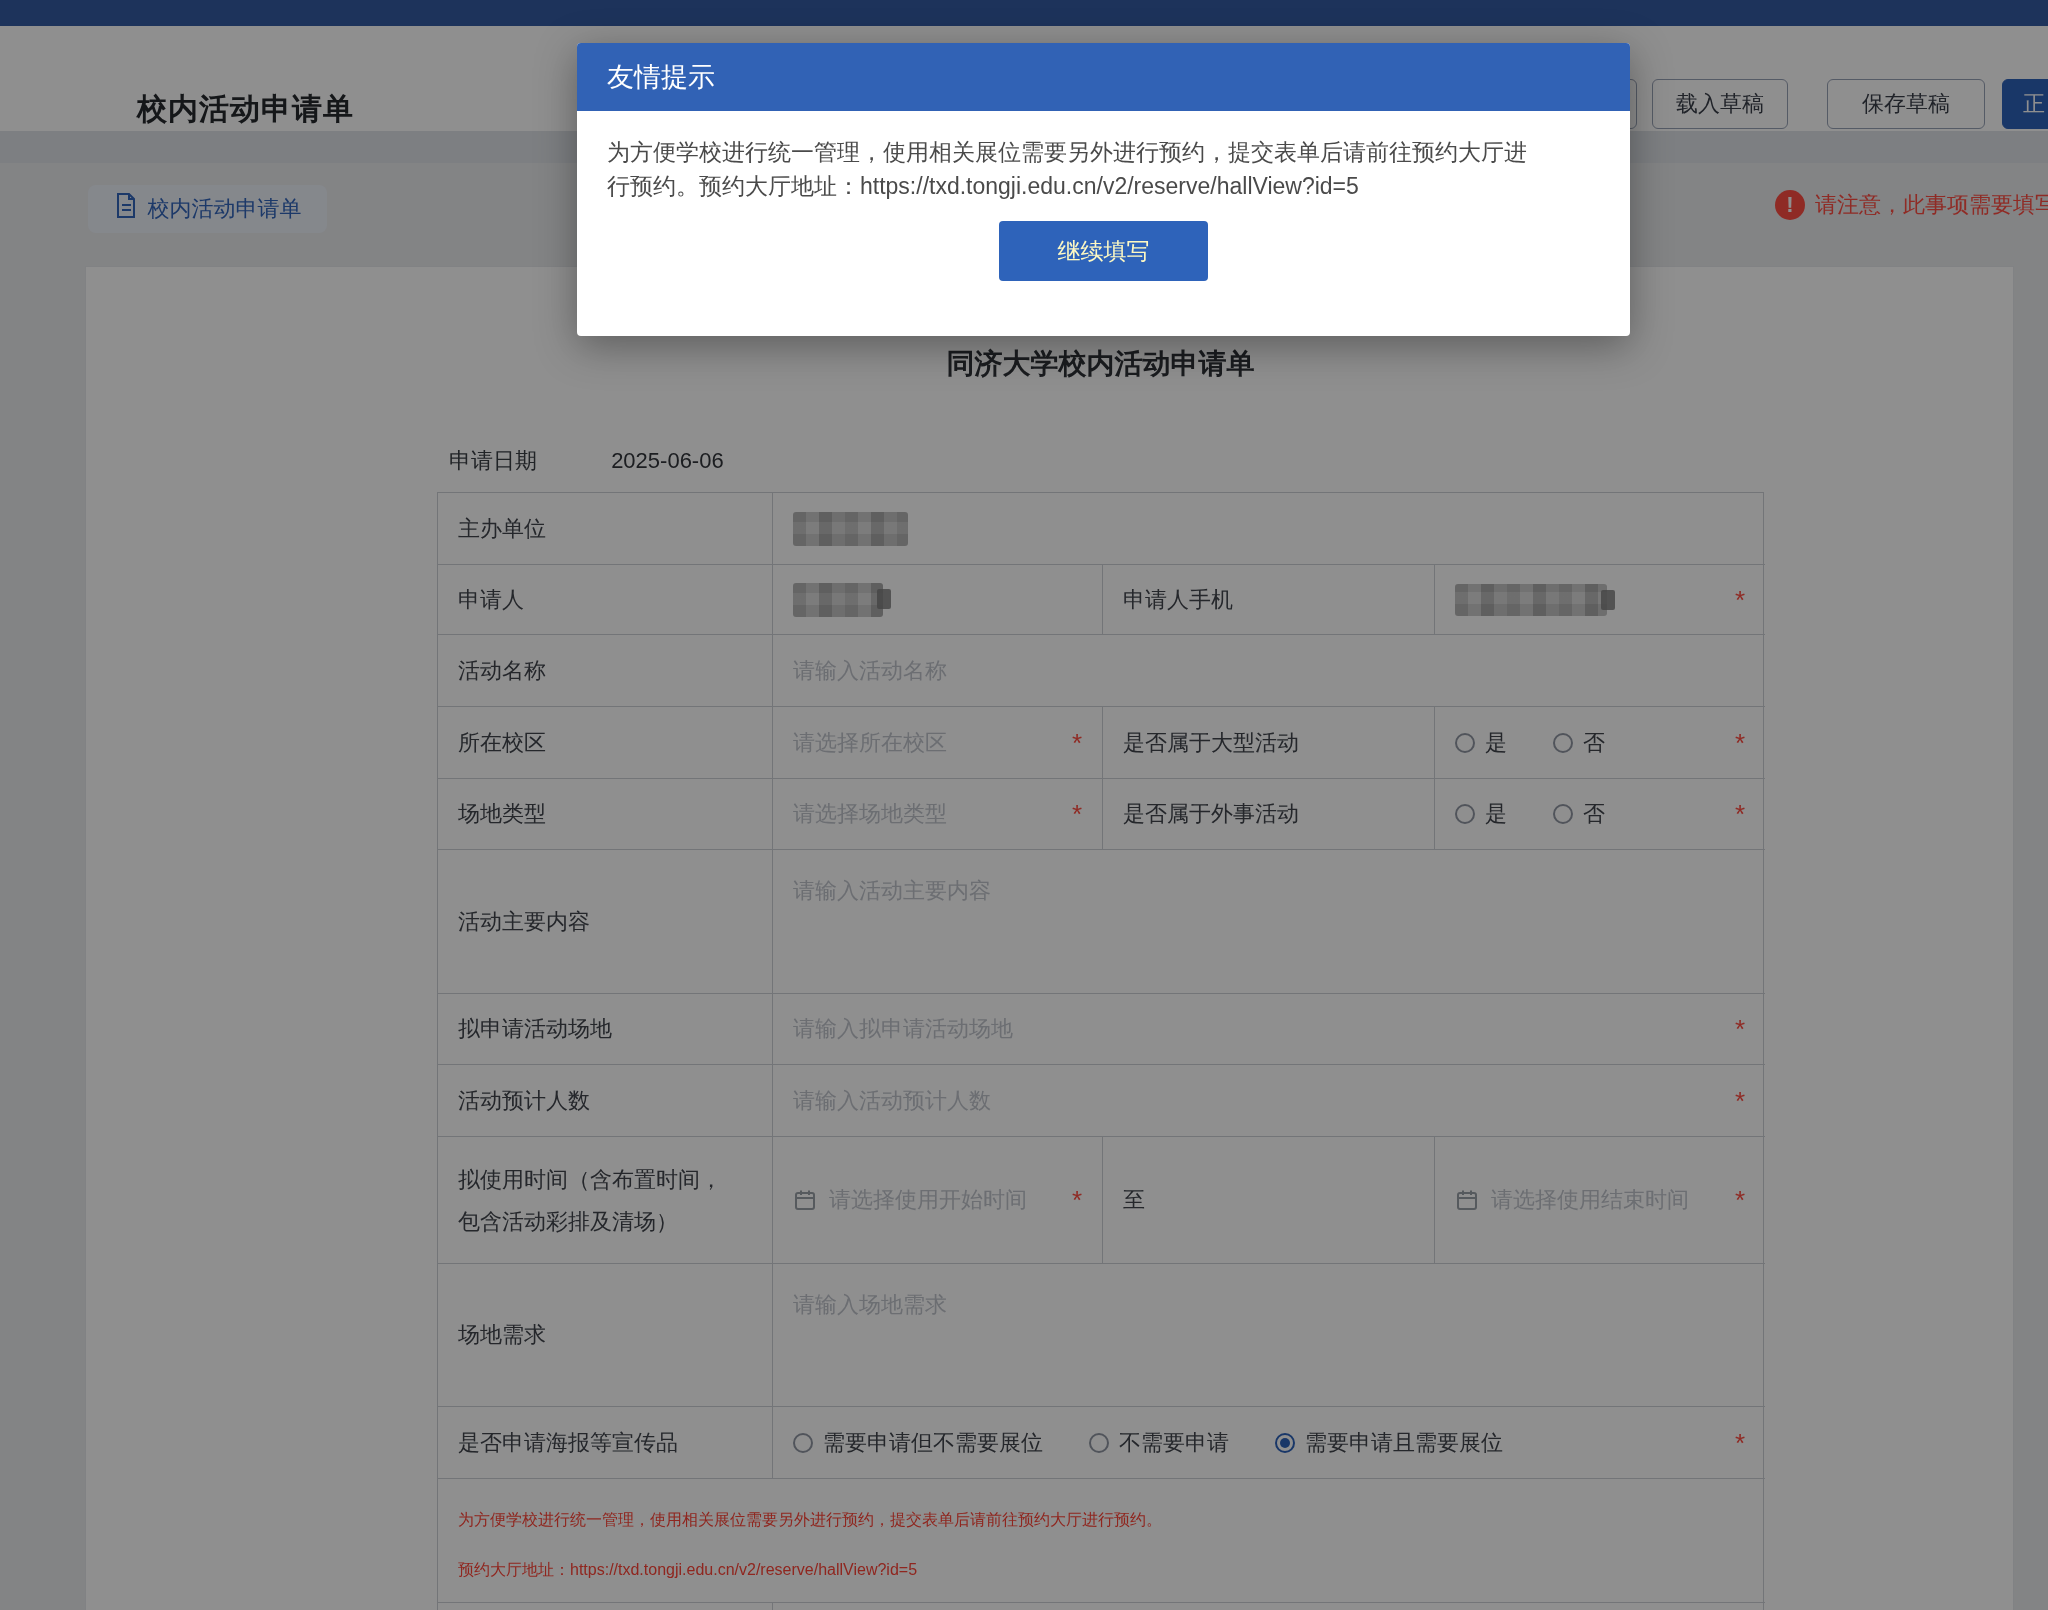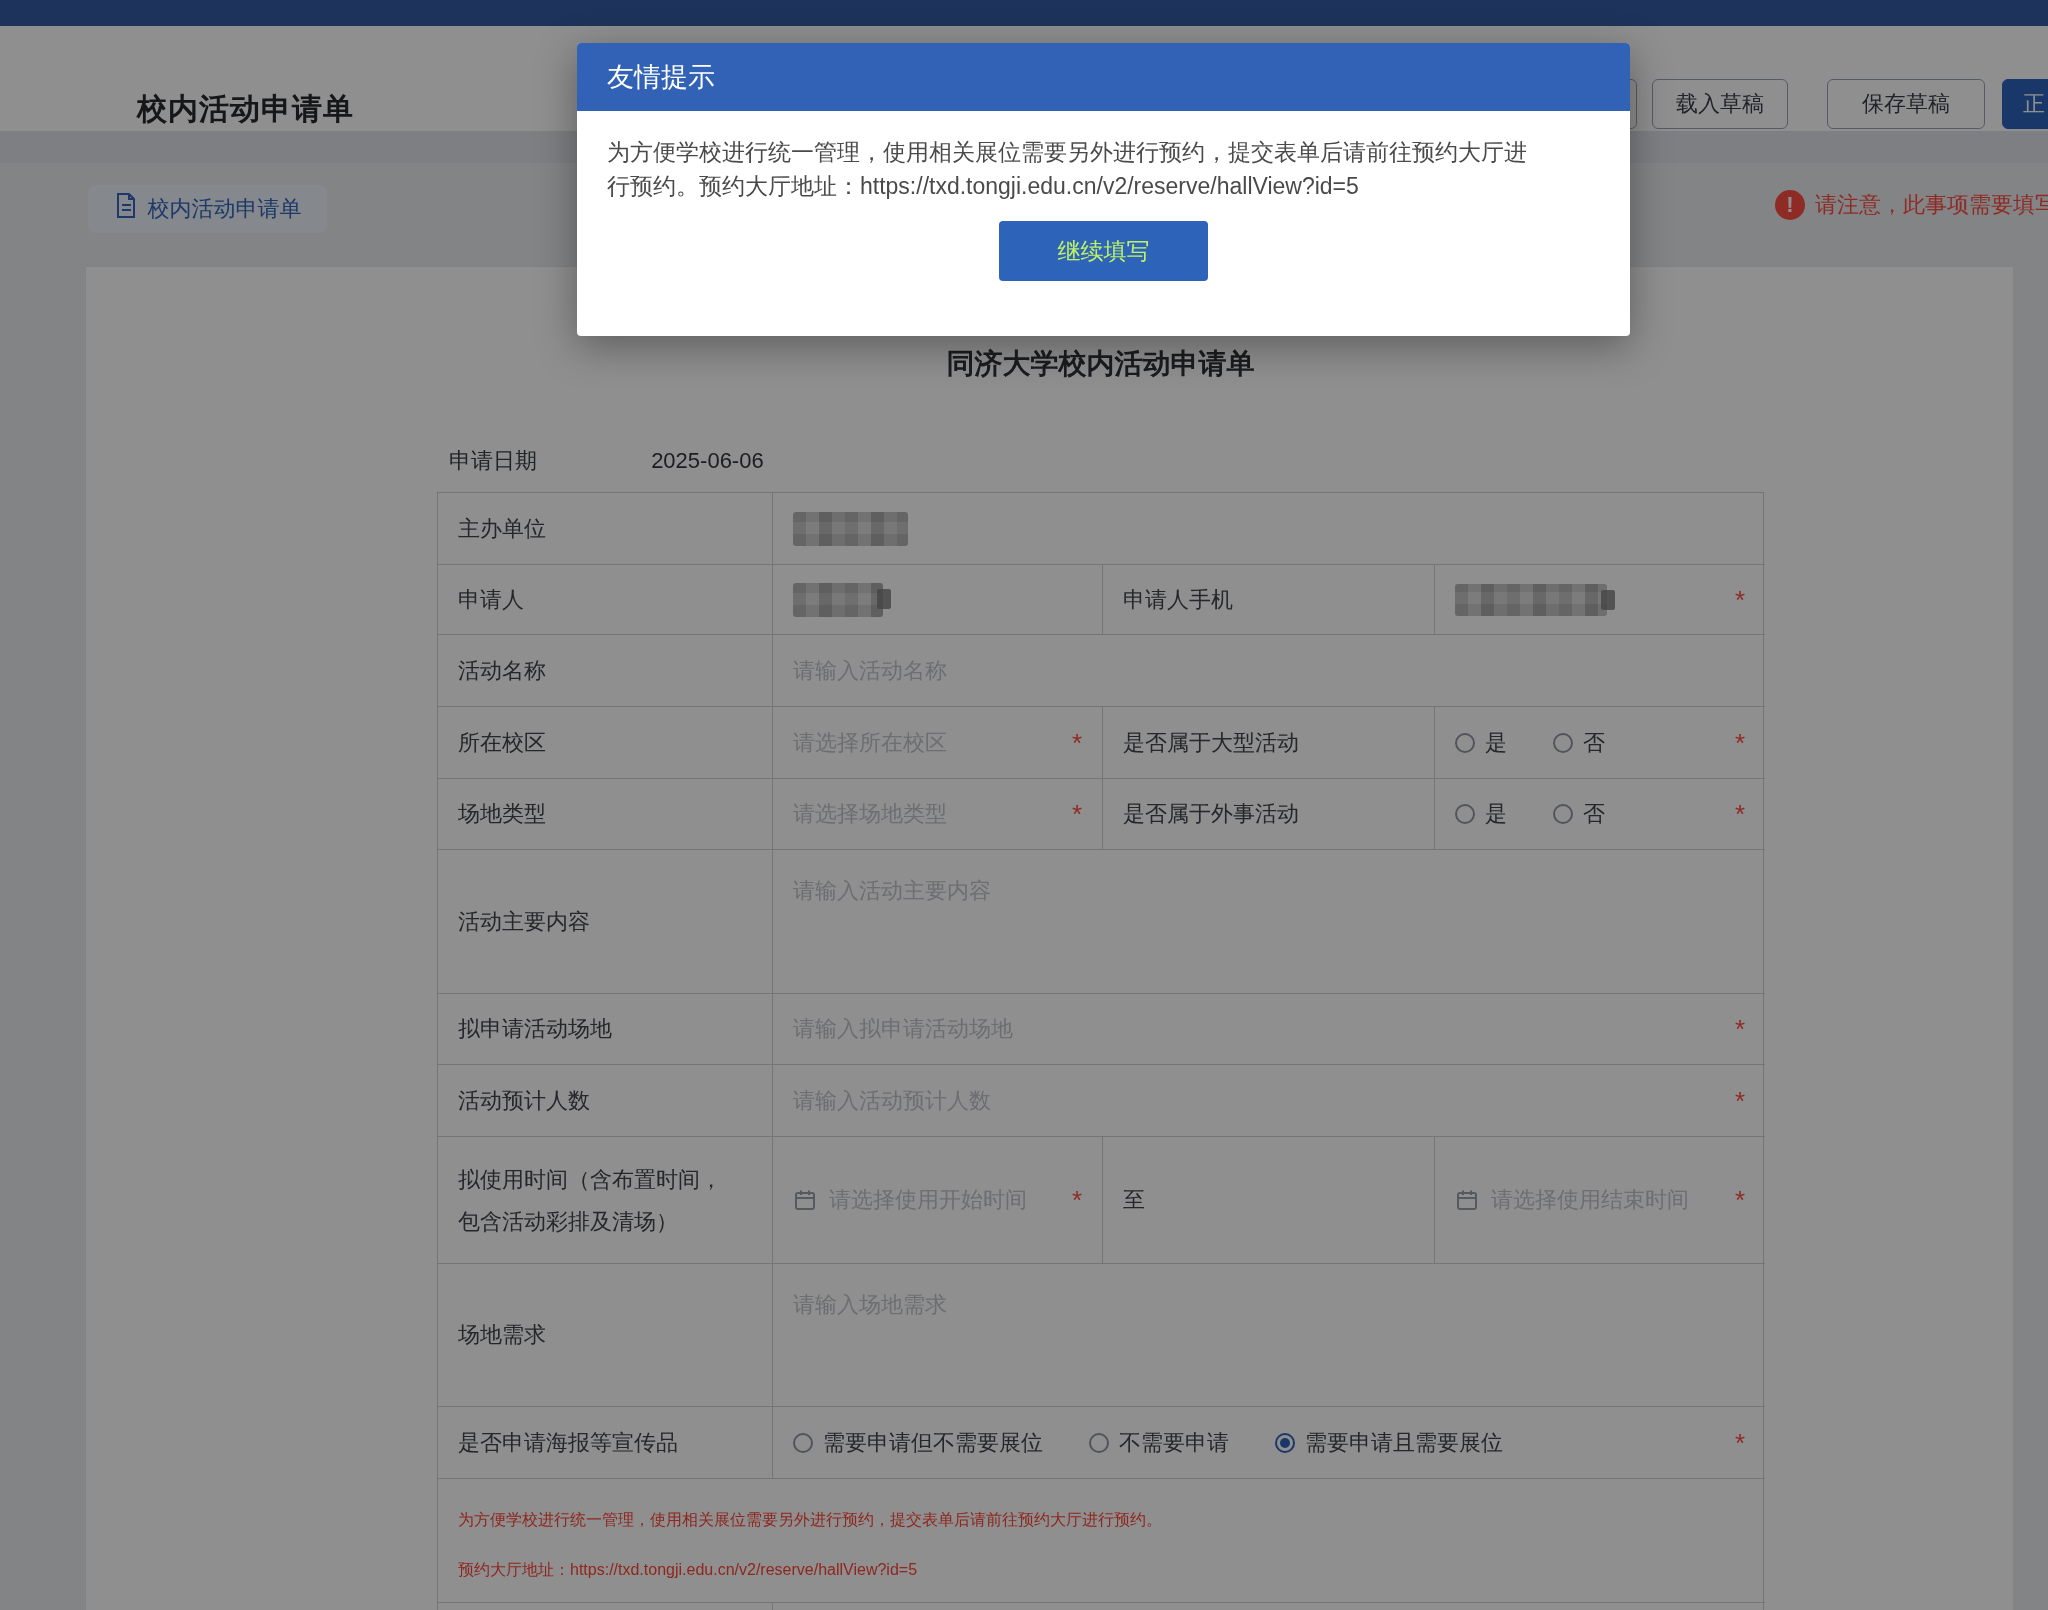--- a/index.html
+++ b/index.html
@@ -29,21 +29,21 @@
   
   .alert{position:absolute;left:1775px;top:190px;display:flex;align-items:center;gap:10px;white-space:nowrap;}
   .alert .ico{width:30px;height:30px;border-radius:50%;background:#ff4d42;color:#fff;font-size:22px;font-weight:bold;
               display:flex;align-items:center;justify-content:center;}
   .alert .txt{color:#ff4d42;font-size:22px;}
 
   
   .card{position:absolute;left:85px;top:266px;width:1929px;bottom:-20px;background:#ffffff;border:1px solid #e6e8ec;box-sizing:border-box;}
   .form-title{position:absolute;left:351px;top:78px;width:1327px;text-align:center;font-size:28px;font-weight:bold;color:#2f3238;}
   .date-line{position:absolute;left:363px;top:179px;font-size:22px;color:#3c4046;}
-  .date-line .val{margin-left:108px;color:#33363c;}
+  .date-line .val{margin-left:68px;color:#33363c;}
 
   .ftable{position:absolute;left:351px;top:225px;width:1327px;border:1px solid #cdd0d6;border-bottom:none;box-sizing:border-box;
           display:grid;grid-template-columns:335px 330px 332px 330px;}
   .cell{box-sizing:border-box;border-bottom:1px solid #cdd0d6;display:flex;align-items:center;
         padding:0 20px;font-size:22px;color:#42464e;overflow:hidden;}
   .cell.rb{border-right:1px solid #cdd0d6;}
   .cell.sp3{grid-column:span 3;}
   .cell.sp4{grid-column:span 4;}
   .cell.top{align-items:flex-start;padding-top:26px;}
   .cell.between{justify-content:space-between;}
@@ -74,21 +74,21 @@
   .cal{flex:0 0 auto;}
 
   
   .dim{position:absolute;inset:0;background:rgba(0,0,0,0.44);z-index:50;}
   .modal{position:absolute;left:577px;top:43px;width:1053px;height:293px;background:#fff;z-index:60;border-radius:4px;
          box-shadow:0 10px 40px rgba(0,0,0,0.35);}
   .modal-head{height:68px;background:#3162b5;border-radius:4px 4px 0 0;display:flex;align-items:center;padding:0 30px;
               color:#fff;font-size:27px;}
   .modal-body{padding:24px 30px 0 30px;font-size:23px;color:#4a4a4a;line-height:34px;}
   .modal-btn{position:absolute;left:422px;top:178px;width:209px;height:60px;background:#2e63ba;border:none;border-radius:4px;
-             color:#bef264;font-size:23px;display:flex;align-items:center;justify-content:center;cursor:pointer;}
+             color:#fef9c3;font-size:23px;display:flex;align-items:center;justify-content:center;cursor:pointer;}
 </style>
 </head>
 <body>
 
 <div class="page">
 
   <div class="topbar"></div>
 
   <div class="header">
     <div class="page-title">校内活动申请单</div>

